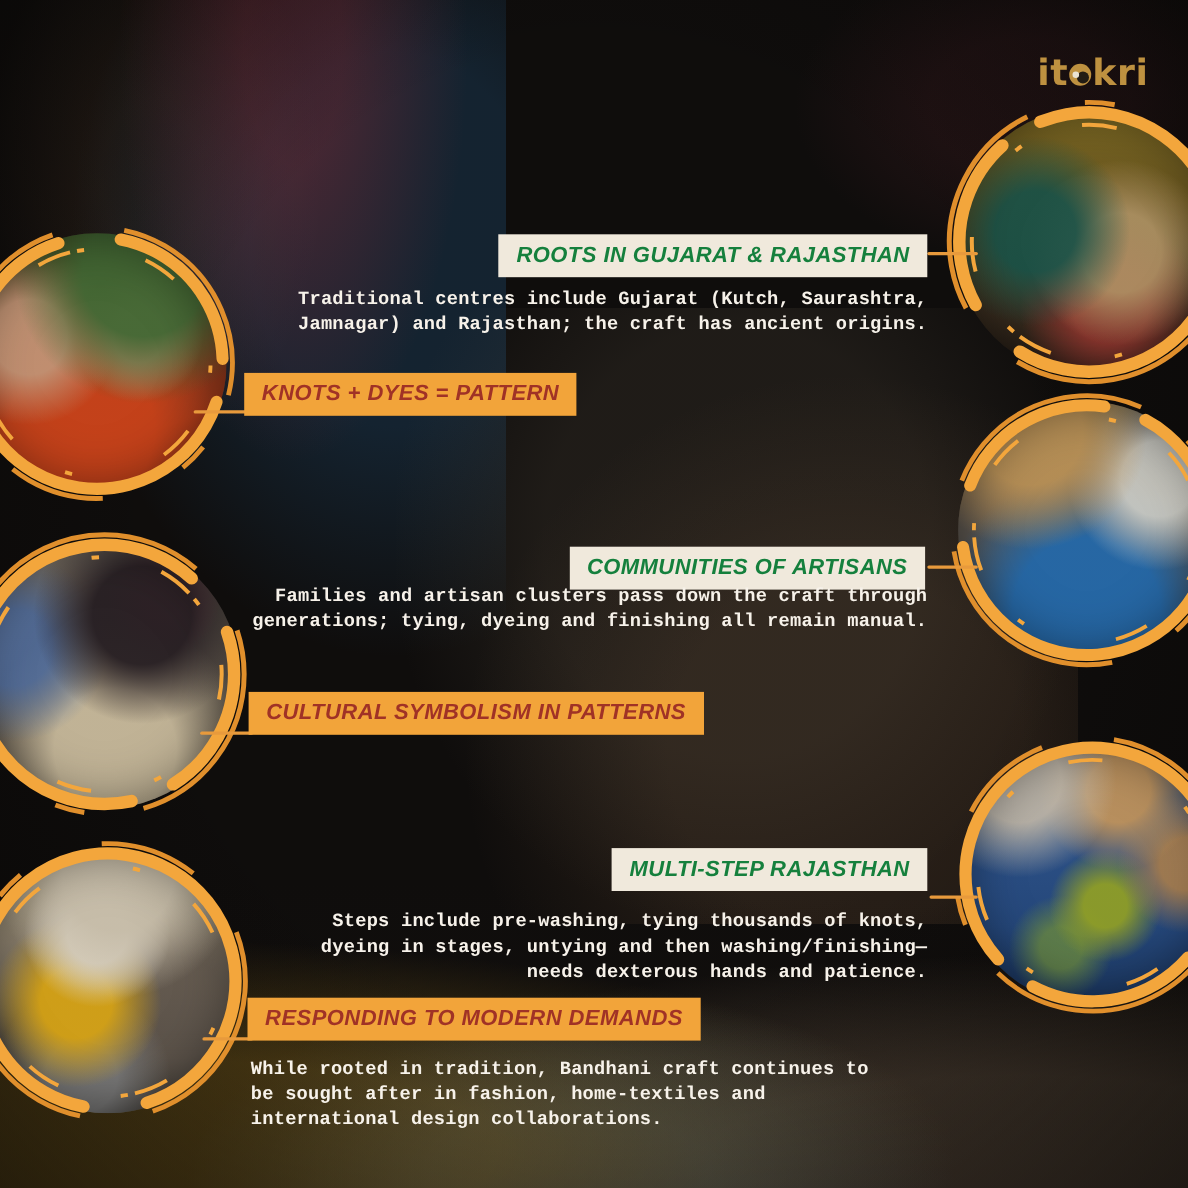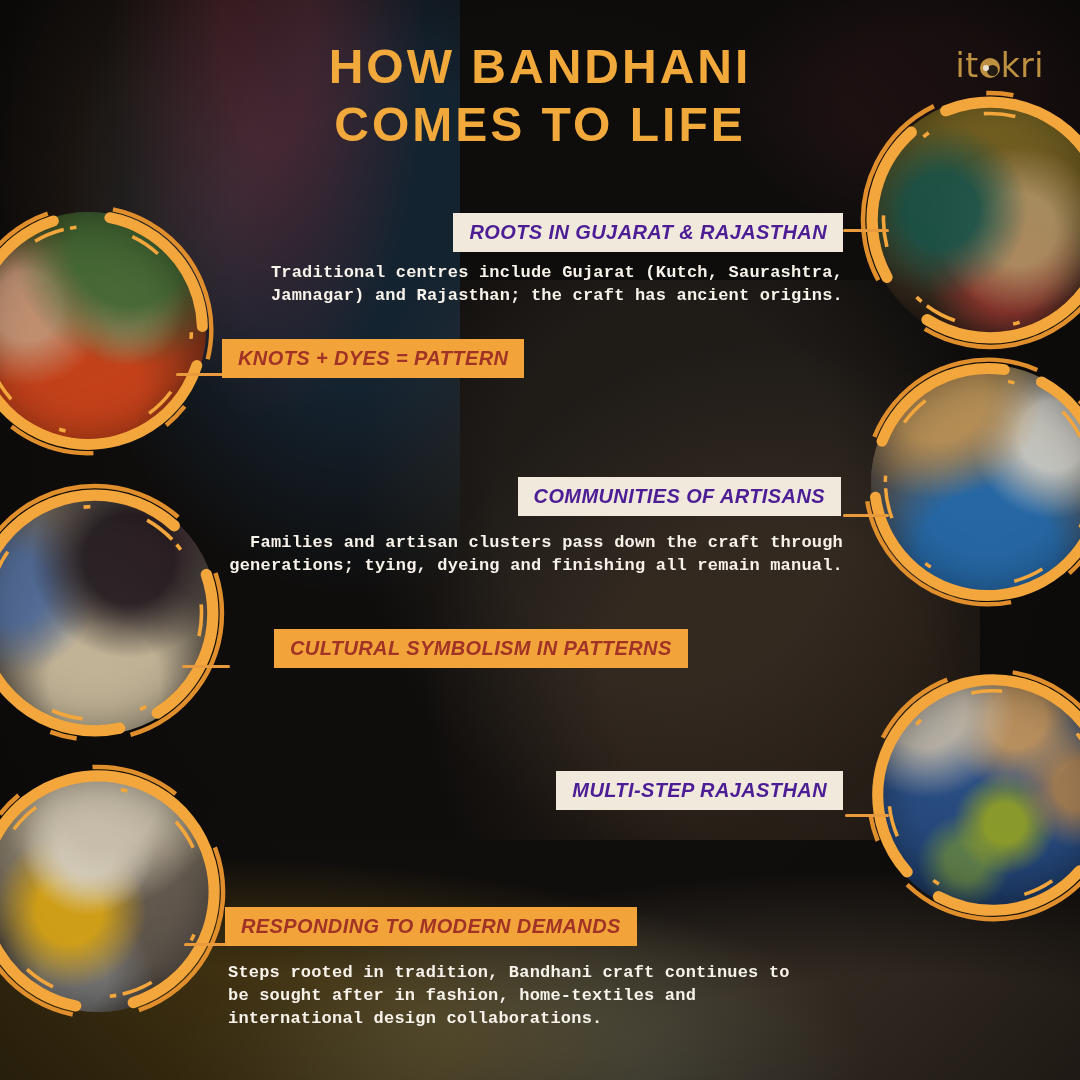--- a/index.html
+++ b/index.html
@@ -40,21 +40,21 @@
     background:radial-gradient(ellipse at 50% 45%, transparent 52%, rgba(5,4,3,.55) 100%);
   }
   
   .title{
     position:absolute;left:0;right:0;top:38px;margin:auto;width:780px;
     text-align:center;color:#F2A93B;font-weight:800;
     font-size:48px;line-height:58px;letter-spacing:3px;z-index:5;
   }
   .logo{
     position:absolute;right:36px;top:46px;z-index:6;
-    color:#BE9140;font-weight:normal;font-size:33px;letter-spacing:.5px;
+    color:#BE9140;font-weight:bold;font-size:33px;letter-spacing:.5px;
     font-family:"DejaVu Sans","Liberation Sans",sans-serif;
   }
   .logo-o{
     display:inline-block;width:20px;height:20px;border-radius:50%;
     background:#BE9140;position:relative;margin:0 1px;transform:translateY(1px);
   }
   .logo-o-dark{position:absolute;right:2px;bottom:2px;width:11px;height:11px;border-radius:50%;background:#221c14;}
   .logo-o-dot{position:absolute;left:3px;top:7px;width:6px;height:6px;border-radius:50%;background:#e9e2d2;}
   
   .photo-wrap{position:absolute;z-index:2;}
@@ -115,31 +115,31 @@
   .c2{left:176px;top:373px;width:50px;}
   .c3{left:843px;top:514px;width:46px;}
   .c4{left:182px;top:665px;width:48px;}
   .c5{left:845px;top:814px;width:44px;}
   .c6{left:184px;top:943px;width:46px;}
   
   .tag{
     position:absolute;z-index:4;font-style:italic;font-weight:bold;
     font-size:20px;letter-spacing:.4px;padding:8px 16px;white-space:nowrap;
   }
-  .tag.cream{background:#F0E9DC;color:#4c1d95;}
+  .tag.cream{background:#F0E9DC;color:#15803d;}
   .tag.orange{background:#F2A43A;color:#A03226;}
   .body-text{
     position:absolute;z-index:4;color:#F7F2EA;font-weight:bold;
     font-size:17px;line-height:23px;letter-spacing:.2px;font-family:Liberation Mono, monospace;
   }
   .al{text-align:left;} .ar{text-align:right;}
   .t1{right:237px;top:213px;} .b1{right:237px;top:261px;width:620px;}
   .t2{left:222px;top:339px;}  .b2{left:222px;top:393px;width:545px;}
-  .t3{right:239px;top:477px;text-align:right;} .b3{right:237px;top:531px;width:650px;}
-  .t4{left:226px;top:629px;margin-left:48px;}  .b4{left:226px;top:687px;width:560px;}
+  .t3{right:239px;top:497px;text-align:right;} .b3{right:237px;top:531px;width:650px;}
+  .t4{left:226px;top:629px;}  .b4{left:226px;top:687px;width:560px;}
   .t5{right:237px;top:771px;} .b5{right:237px;top:827px;width:555px;}
   .t6{left:225px;top:907px;}  .b6{left:228px;top:961px;width:575px;}
 </style>
 </head>
 <body>
 
 <div class="canvas">
 
   <div class="bg bg-top-left"></div>
   <div class="bg bg-top-right"></div>
@@ -150,24 +150,20 @@
   <svg width="0" height="0" style="position:absolute" aria-hidden="true">
     <defs>
       <g id="brush">
         <circle cx="60" cy="60" r="52" fill="none" stroke="#F3A63C" stroke-width="5" stroke-linecap="round" stroke-dasharray="120 26 70 18 150 30" transform="rotate(-20 60 60)"></circle>
         <circle cx="60" cy="60" r="56" fill="none" stroke="#E08F2C" stroke-width="2" stroke-dasharray="40 30 90 24 12 36" transform="rotate(70 60 60)"></circle>
         <circle cx="60" cy="60" r="47" fill="none" stroke="#F3A63C" stroke-width="1.6" stroke-dasharray="3 26 14 40" transform="rotate(120 60 60)"></circle>
       </g>
     </defs>
   </svg>
 
-  <div class="title">
-    <div>HOW BANDHANI</div>
-    <div>COMES TO LIFE</div>
-  </div>
 
   <div class="logo">
     <span>it</span><span class="logo-o"><span class="logo-o-dark"></span><span class="logo-o-dot"></span></span><span>kri</span>
   </div>
 
   <div class="photo-wrap p1">
     <div class="photo-img"></div>
     <svg class="ring r1" viewBox="0 0 120 120">
         <use href="#brush"></use>
       </svg>
@@ -214,17 +210,18 @@
   <div class="body-text ar b1">Traditional centres include Gujarat (Kutch, Saurashtra, Jamnagar) and Rajasthan; the craft has ancient origins.</div>
 
   <div class="tag orange t2">KNOTS + DYES = PATTERN</div>
 
   <div class="tag cream t3">COMMUNITIES OF ARTISANS</div>
   <div class="body-text ar b3">Families and artisan clusters pass down the craft through generations; tying, dyeing and finishing all remain manual.</div>
 
   <div class="tag orange t4">CULTURAL SYMBOLISM IN PATTERNS</div>
 
   <div class="tag cream t5">MULTI-STEP RAJASTHAN</div>
+  <div class="body-text ar b5">Steps include pre-washing, tying thousands of knots, dyeing in stages, untying and then washing/finishing—needs dexterous hands and patience.</div>
 
   <div class="tag orange t6">RESPONDING TO MODERN DEMANDS</div>
-  <div class="body-text al b6">Steps rooted in tradition, Bandhani craft continues to be sought after in fashion, home-textiles and international design collaborations.</div>
+  <div class="body-text al b6">While rooted in tradition, Bandhani craft continues to be sought after in fashion, home-textiles and international design collaborations.</div>
 
 </div>
 
 </body></html>

